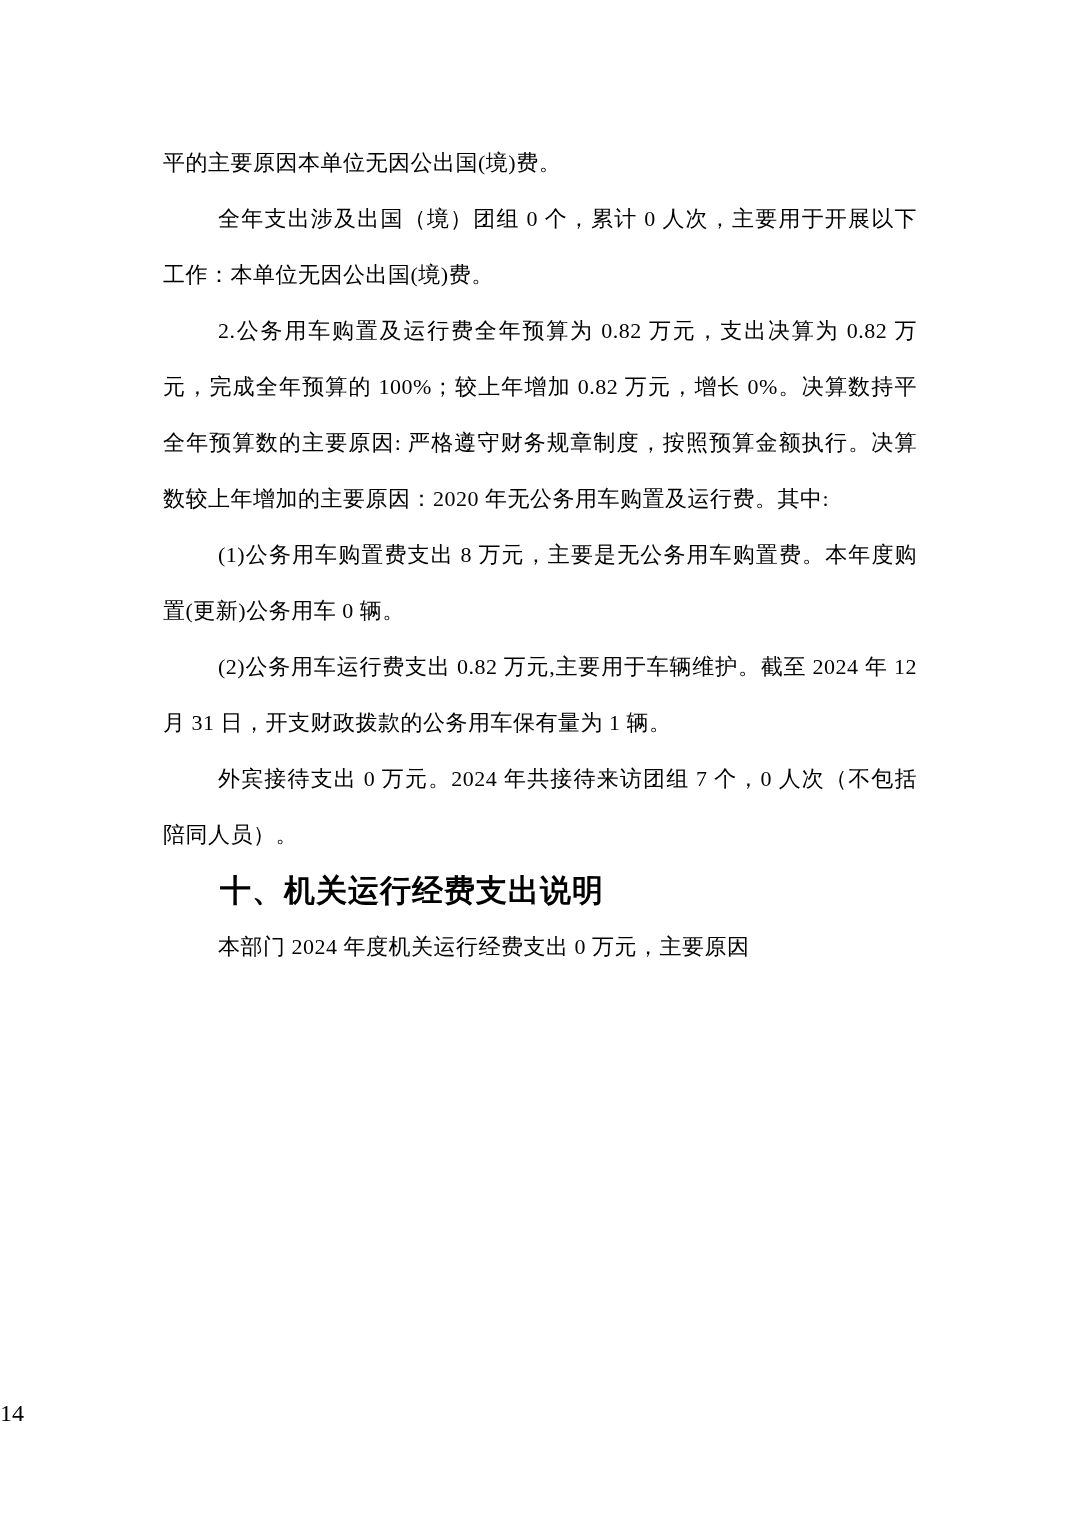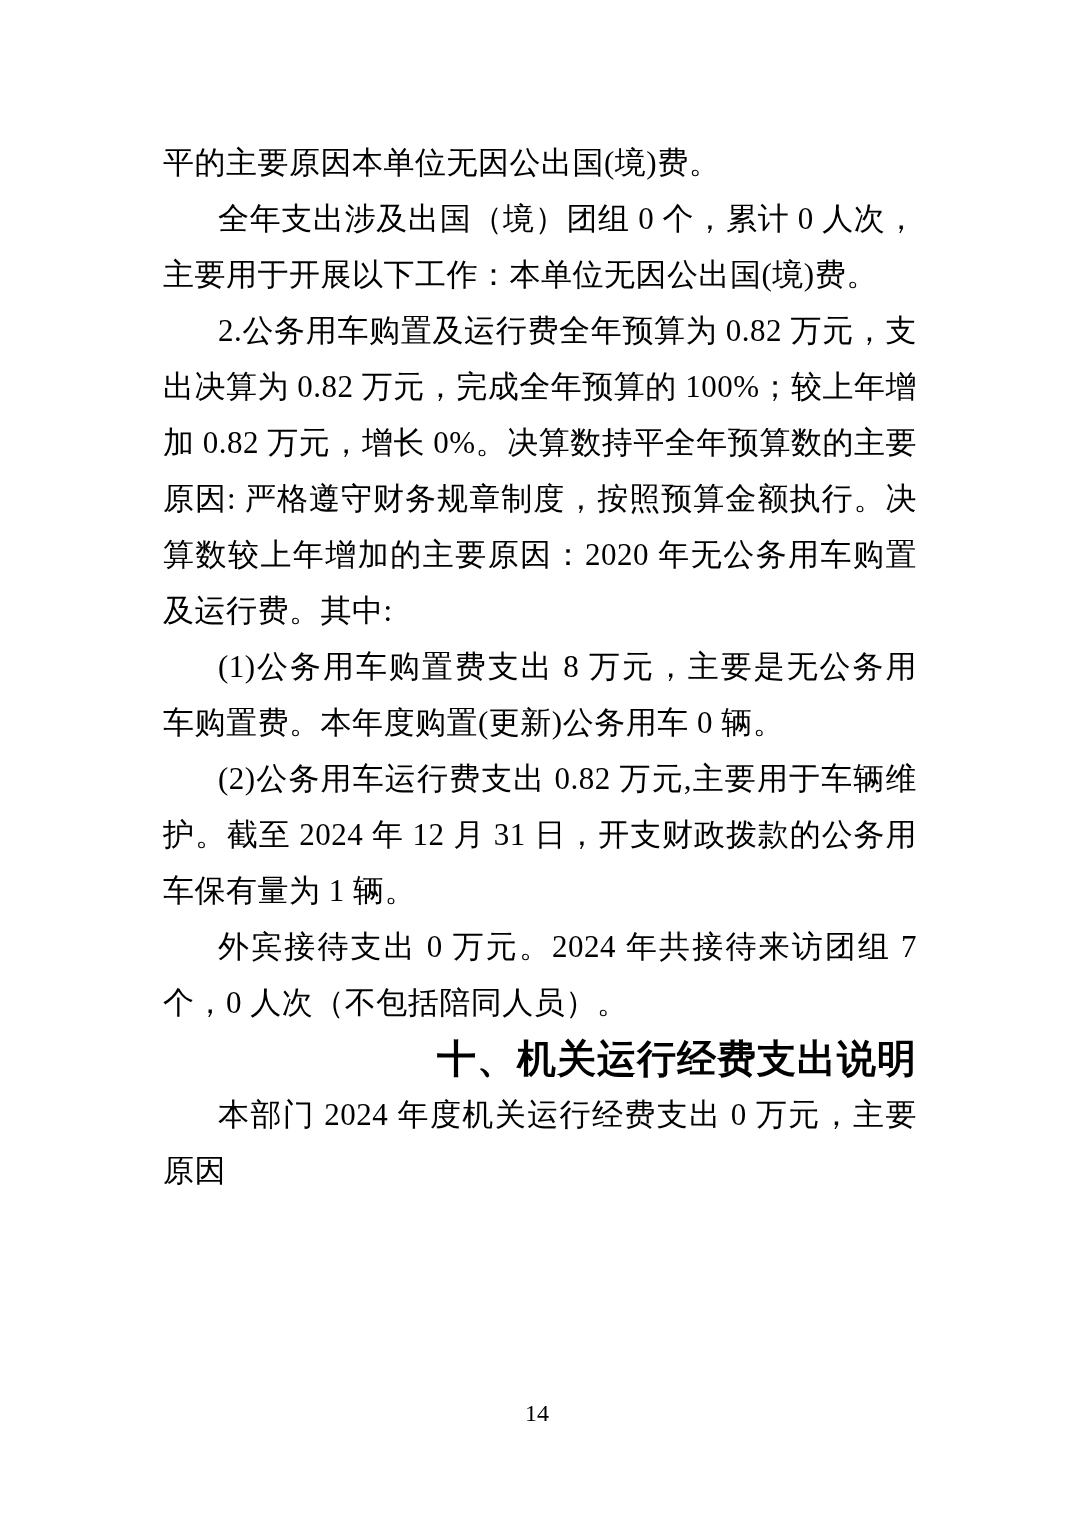--- a/index.html
+++ b/index.html
@@ -18,44 +18,42 @@
     box-sizing: border-box;
   }
   .content {
     position: absolute;
     left: 163px;
     top: 135px;
     width: 754px;
   }
   .para {
     margin: 0;
-    font-size: 31px;
+    font-size: 22px;
     line-height: 56px;
     text-align: justify;
     letter-spacing: 0.5px;
   }
   .para.indent {
     text-indent: 55px;
   }
   .heading {
     margin: 0;
-    font-size: 39px;
+    font-size: 31px;
     line-height: 56px;
     font-weight: bold;
     font-family: "Liberation Sans", "DejaVu Sans", sans-serif;
     text-indent: 57px;
     letter-spacing: 1px;
-    text-align: right;
   }
   .page-number {
     position: absolute;
     left: 0;
     width: 100%;
     top: 1398px;
-    text-align: center;
     font-size: 24px;
     line-height: 30px;
     font-family: "Liberation Serif", "DejaVu Serif", serif;
   }
 </style>
 </head>
 <body>
 
 <div class="page">
   <div class="content">

